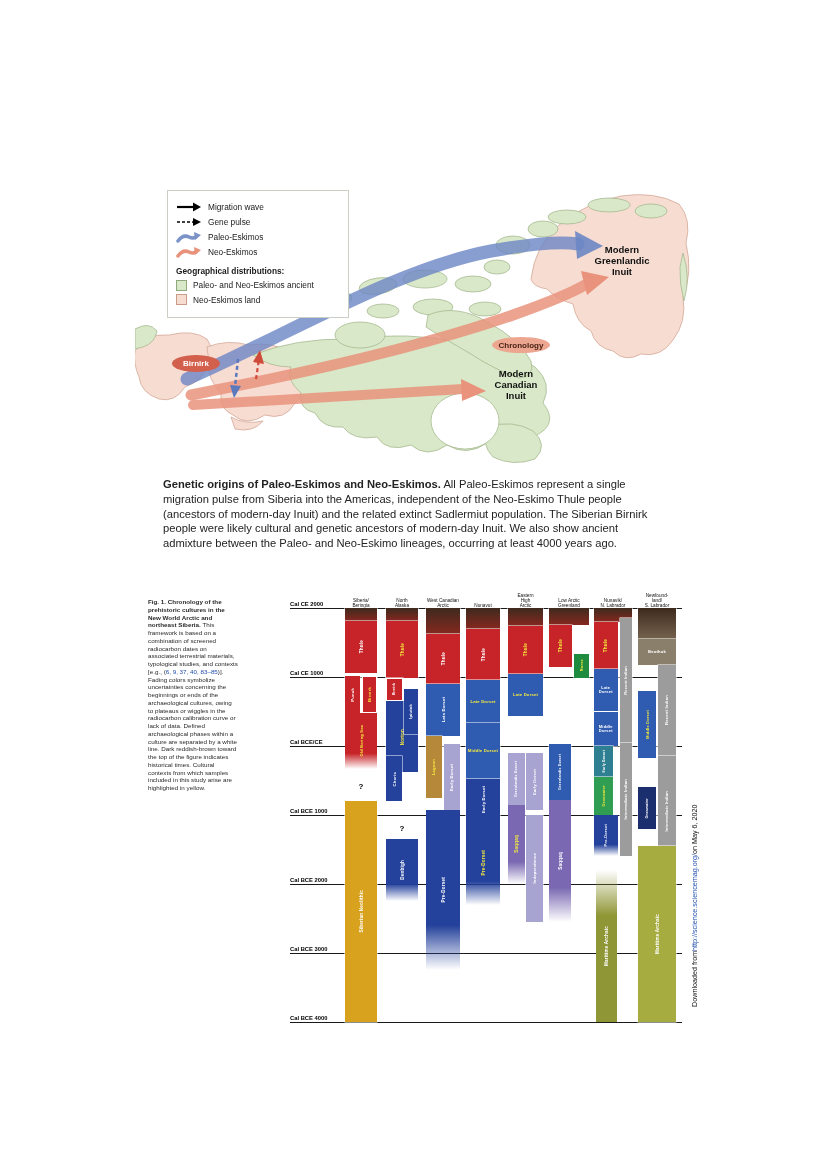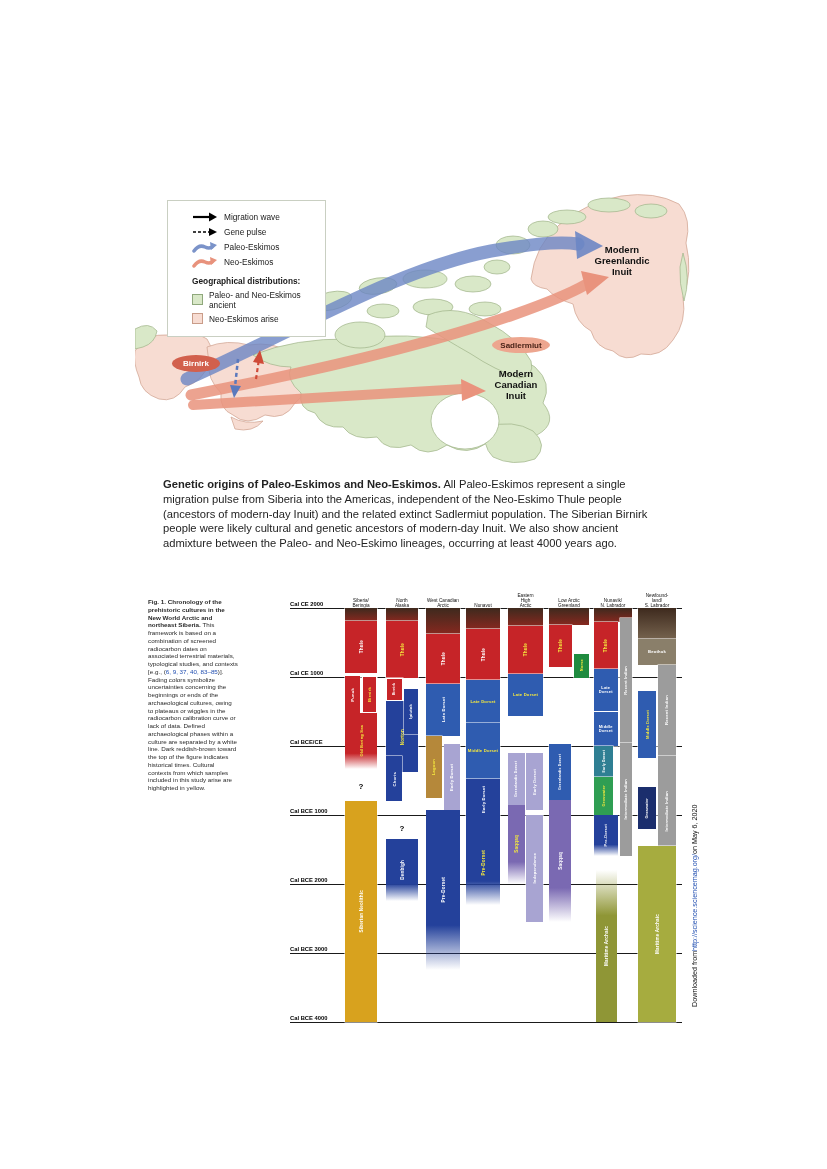--- a/index.html
+++ b/index.html
@@ -2,21 +2,21 @@
 <html><head>
 <meta charset="utf-8">
 <style>
   *{margin:0;padding:0;box-sizing:border-box}
   html,body{background:#ffffff}
   body{font-family:"Liberation Sans",sans-serif}
   .page{position:relative;width:827px;height:1169px;background:#fff;margin:0 auto;overflow:hidden}
 
   
   #map-svg{position:absolute;left:135px;top:183px}
-  .legend{position:absolute;left:167px;top:200px;width:159px;padding:7px 24px 8px;background:#fff;
+  .legend{position:absolute;left:167px;top:190px;width:182px;padding:7px 8px 8px;background:#fff;
           border:1px solid #c9cfc2;font-size:8.3px;color:#1a1a1a;z-index:6}
   .legend-row{display:flex;align-items:center;gap:6px;margin:3.5px 0;min-height:11px}
   .legend-glyph{width:26px;flex:0 0 26px;display:flex;align-items:center}
   .legend-title{font-weight:bold;margin:8px 0 1px}
   .swatch{width:11px;height:11px;flex:0 0 11px;border:1px solid #999}
   #map-overlay{position:absolute;left:0;top:0;width:827px;height:1169px;pointer-events:none}
   .map-label{position:absolute;z-index:5}
   .ellipse-red{border-radius:50%;background:#d2604d;color:#fff;display:flex;align-items:center;
                justify-content:center;font-size:8px;font-weight:bold}
   .ellipse-salmon{border-radius:50%;background:#eda68f;color:#4a2318;display:flex;align-items:center;
@@ -147,28 +147,28 @@
         </div>
       </div>
     <div class="legend-title">Geographical distributions:</div>
     <div id="legend-dist">
         <div class="legend-row">
           <div class="swatch" style="background: rgb(217, 232, 200); border-color: rgb(143, 168, 124);"></div>
           <div class="legend-text">Paleo- and Neo-Eskimos ancient</div>
         </div>
         <div class="legend-row">
           <div class="swatch" style="background: rgb(247, 220, 210); border-color: rgb(201, 156, 137);"></div>
-          <div class="legend-text">Neo-Eskimos arise</div>
+          <div class="legend-text">Neo-Eskimos land</div>
         </div>
       </div>
   </div>
 
   <div id="map-overlay">
       <div class="map-label ellipse-red" style="left: 172px; top: 355px; width: 48px; height: 17px;">Birnirk</div>
-      <div class="map-label ellipse-salmon" style="left: 492px; top: 337px; width: 58px; height: 16px;">Sadlermiut</div>
+      <div class="map-label ellipse-salmon" style="left: 492px; top: 337px; width: 58px; height: 16px;">Chronology</div>
       <div class="map-label bold-label" style="left: 582px; top: 245px; width: 80px; height: 36px;">Modern
 Greenlandic
 Inuit</div>
       <div class="map-label bold-label" style="left: 484px; top: 369px; width: 64px; height: 36px;">Modern
 Canadian
 Inuit</div>
     </div>
 
   <p class="caption"><b>Genetic origins of Paleo-Eskimos and Neo-Eskimos.</b><span> All Paleo-Eskimos represent a single migration pulse from Siberia into the Americas, independent of the Neo-Eskimo Thule people (ancestors of modern-day Inuit) and the related extinct Sadlermiut population. The Siberian Birnirk people were likely cultural and genetic ancestors of modern-day Inuit. We also show ancient admixture between the Paleo- and Neo-Eskimo lineages, occurring at least 4000 years ago.</span></p>
 

